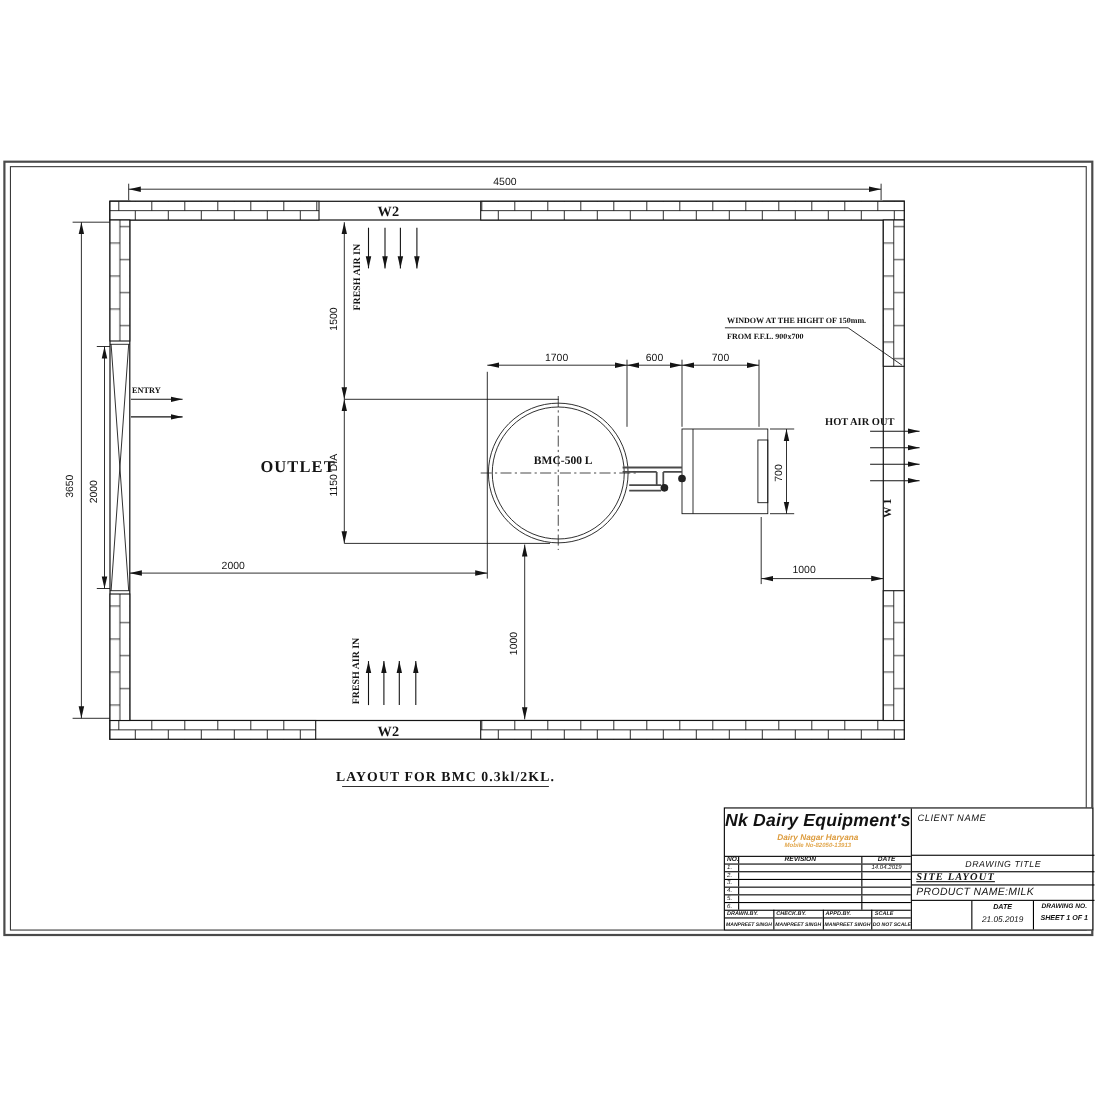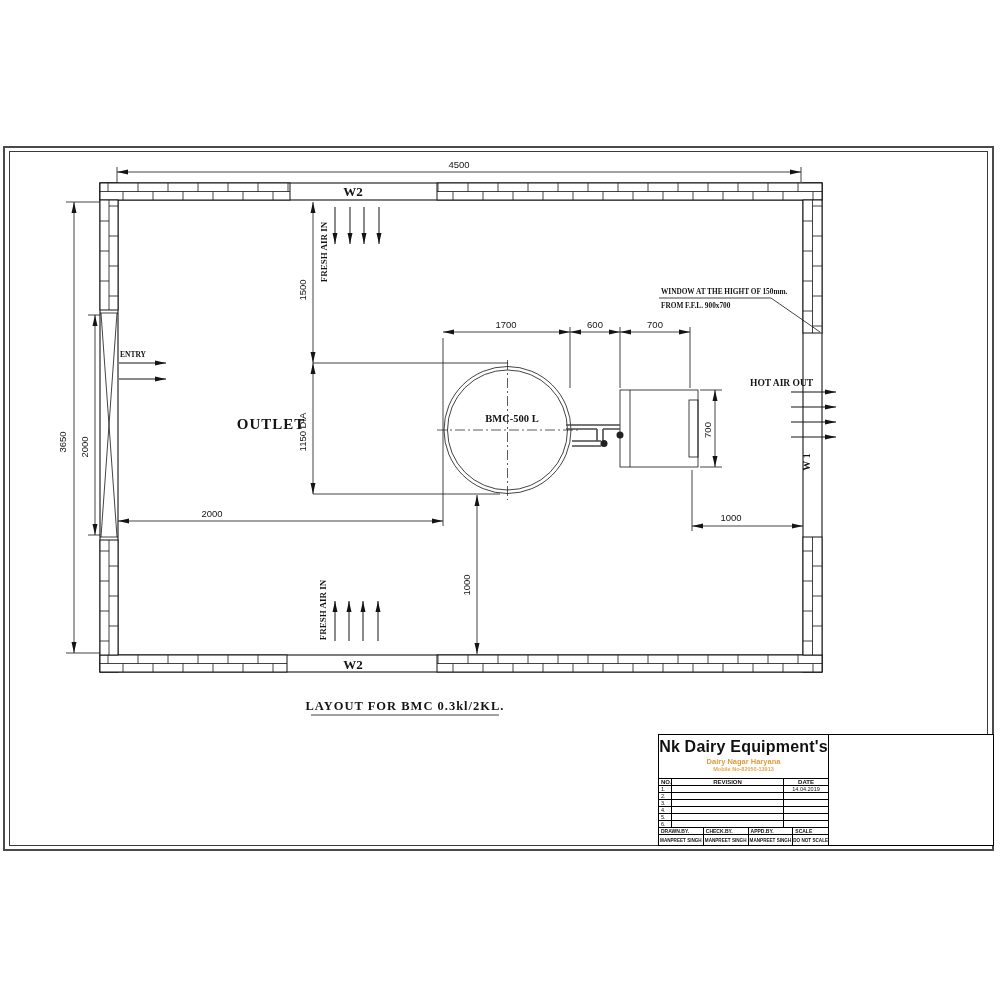--- a/index.html
+++ b/index.html
@@ -15,21 +15,21 @@
   .t-dim{font-family:"Liberation Sans",sans-serif;font-size:9.5px;}
   .t-word{font-family:"Liberation Serif",serif;font-weight:bold;}
   .ln{stroke:#141414;stroke-width:.8;fill:none;}
   .dimln{stroke:#141414;stroke-width:.8;fill:none;}
   .wall{fill:#ffffff;stroke:#141414;stroke-width:1.1;}
   .brick{stroke:#141414;stroke-width:1;}
   .cline{stroke:#141414;stroke-width:.7;fill:none;stroke-dasharray:10 3 2 3;}
   .pipe{stroke:#4a4a4a;stroke-width:1.6;fill:none;}
   
   #titleblock{position:absolute;left:658px;top:734px;width:336px;height:112px;
-              border:1.4px solid #000;box-sizing:border-box;background:#fff;font-family:"Liberation Sans",sans-serif;}
+              border:1.4px solid #000;box-sizing:border-box;background:#fff;font-family:"Liberation Sans",sans-serif;font-style:italic;}
   #tb-left{position:absolute;left:0;top:0;width:170px;height:100%;border-right:1px solid #000;box-sizing:border-box;display:flex;flex-direction:column;}
   #tb-company{height:44px;border-bottom:1px solid #000;box-sizing:border-box;text-align:center;padding-top:3px;}
   #tb-company .name{font-size:16px;font-weight:bold;letter-spacing:.2px;color:#111;}
   #tb-company .addr{font-size:7.5px;font-weight:bold;color:#dd9c3e;margin-top:1px;}
   #tb-company .mob{font-size:5.5px;font-weight:bold;color:#e2a84f;}
   #tb-rev{height:48px;box-sizing:border-box;display:flex;flex-direction:column;font-size:5.5px;}
   .rev-row{flex:1;display:flex;border-bottom:1px solid #000;box-sizing:border-box;align-items:stretch;}
   .rev-row:last-child{border-bottom:1px solid #000;}
   .rev-no{width:13px;border-right:1px solid #000;box-sizing:border-box;padding-left:2px;display:flex;align-items:center;}
   .rev-mid{flex:1;border-right:1px solid #000;box-sizing:border-box;display:flex;align-items:center;justify-content:center;}
@@ -253,14 +253,31 @@
         <div class="sig-col" style="width:45px">
           <div class="sig-hdr">APPD.BY.</div>
           <div class="sig-val">MANPREET SINGH</div>
         </div>
         <div class="sig-col" style="flex:1">
           <div class="sig-hdr">SCALE</div>
           <div class="sig-val">DO NOT SCALE</div>
         </div>
       </div>
     </div>
+    <div id="tb-right">
+      <div id="tb-client">CLIENT NAME</div>
+      <div id="tb-dtl">DRAWING TITLE</div>
+      <div id="tb-site">SITE LAYOUT</div>
+      <div id="tb-prod">PRODUCT NAME:MILK</div>
+      <div id="tb-bottom">
+        <div id="tb-empty"></div>
+        <div id="tb-date">
+          <div class="lab">DATE</div>
+          <div class="val">21.05.2019</div>
+        </div>
+        <div id="tb-dno">
+          <div class="lab">DRAWING NO.</div>
+          <div class="val">SHEET 1 OF 1</div>
+        </div>
+      </div>
+    </div>
   </div>
 </div>
 
 </body></html>

